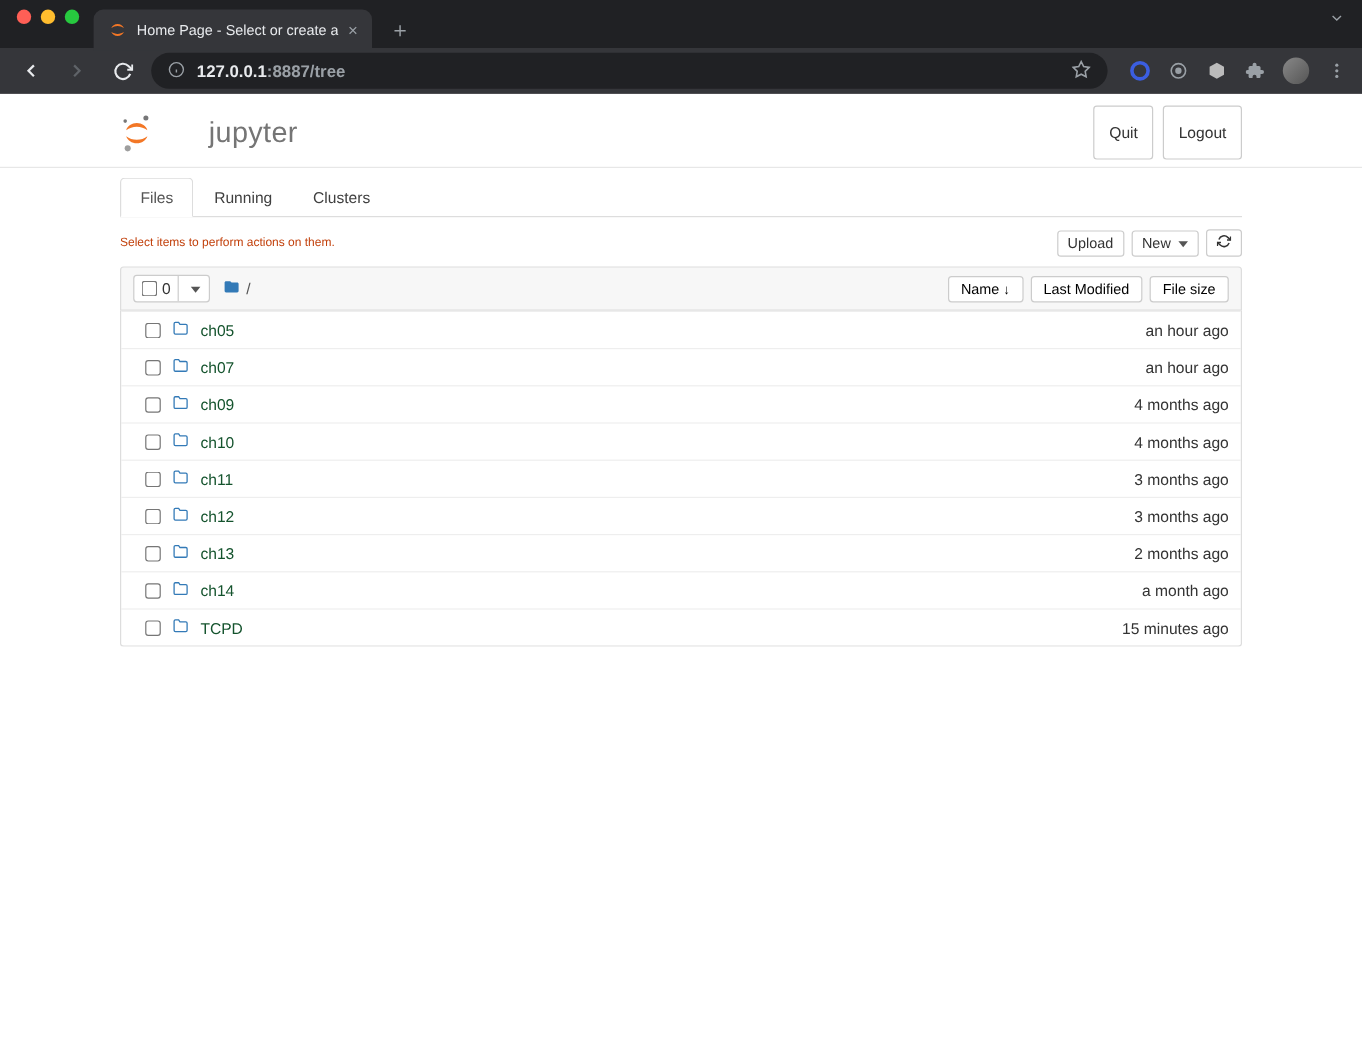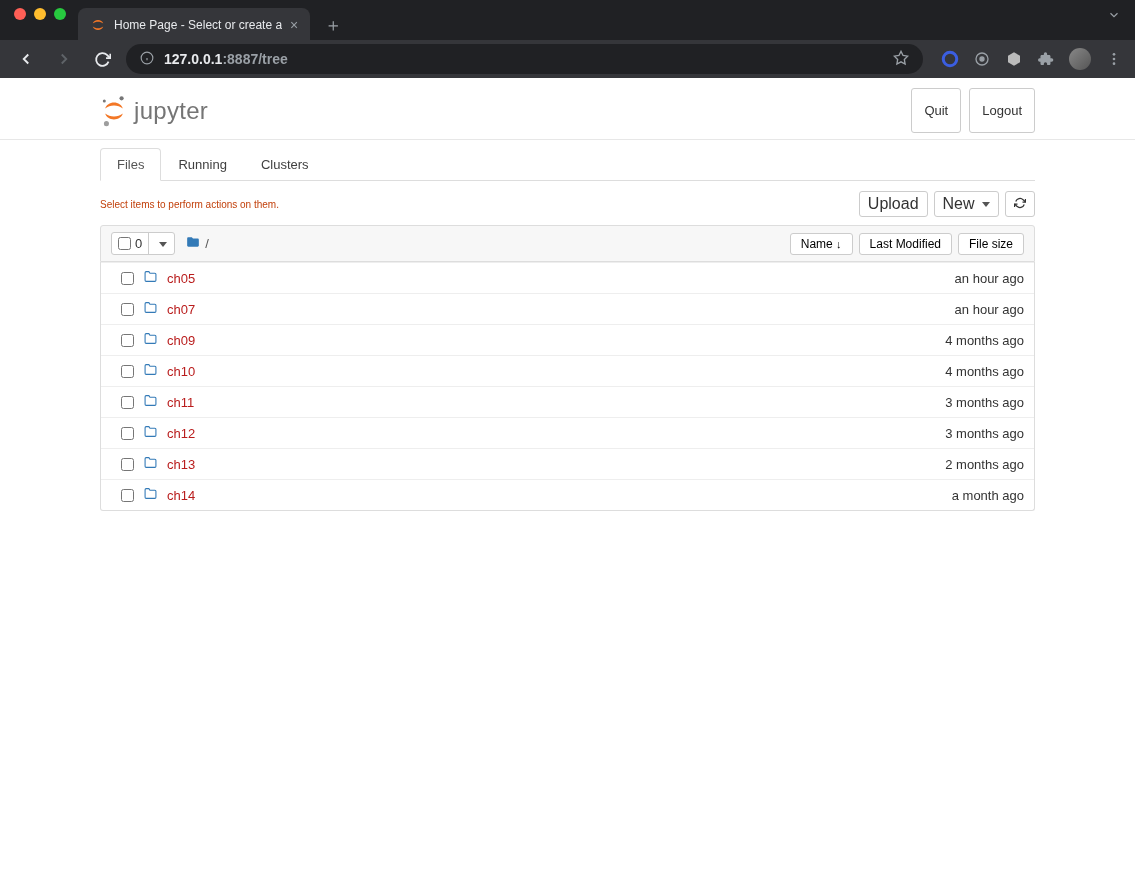--- a/index.html
+++ b/index.html
@@ -29,25 +29,25 @@
     .address-bar .host { color: #e8eaed; }
     .addr-icon { margin-right: 10px; color: #9aa0a6; }
     .star-icon { margin-left: auto; color: #9aa0a6; }
     .ext-icons { display: flex; align-items: center; gap: 14px; color: #9aa0a6; margin-left: 8px; }
     .ext-icon { width: 18px; height: 18px; display: flex; align-items: center; justify-content: center; }
     .avatar { width: 22px; height: 22px; border-radius: 50%; background: linear-gradient(135deg,#888,#555); }
     
     
     .jupyter-page { max-width: 1135px; margin: 0 auto; }
     .jupyter-header { display: flex; align-items: center; padding: 10px 20px 6px 100px; border-bottom: 1px solid #e7e7e7; }
-    .jupyter-logo { display: flex; align-items: center; }
+    .jupyter-logo { display: flex; align-items: center; gap: 40px; }
     .jupyter-logo-text { font-size: 24px; color: #757575; margin-left: 6px; letter-spacing: 0.3px; }
     .header-buttons { margin-left: auto; display: flex; gap: 8px; padding-right: 80px; }
     .btn { background: #fff; border: 1px solid #ccc; padding: 14px 12px; font-size: 13px; border-radius: 3px; cursor: pointer; color: #333; }
-    .btn-sm { padding: 3px 8px; font-size: 16px; }
+    .btn-sm { padding: 3px 8px; font-size: 12px; }
     
     
     .tab-container { padding: 0 100px; }
     .nav-tabs { display: flex; border-bottom: 1px solid #ddd; margin-top: 8px; }
     .nav-tab { padding: 8px 16px; color: #404040; cursor: pointer; border: 1px solid transparent; border-radius: 4px 4px 0 0; margin-bottom: -1px; }
     .nav-tab.active { color: #555; background: #fff; border-color: #ddd #ddd #fff; }
     
     
     .file-toolbar { display: flex; align-items: center; padding: 10px 0 8px 0; }
     .help-text { color: #c2410c; font-size: 10px; }
@@ -65,21 +65,21 @@
     .col-btns { margin-left: auto; display: flex; gap: 6px; }
     .col-btn { background: #fff; border: 1px solid #ccc; padding: 3px 10px; font-size: 12px; border-radius: 3px; }
     .arrow-down { font-size: 11px; }
     
     
     .file-list { border-left: 1px solid #ddd; border-right: 1px solid #ddd; border-bottom: 1px solid #ddd; border-radius: 0 0 3px 3px; }
     .file-row { display: flex; align-items: center; padding: 7px 10px; border-top: 1px solid #eee; }
     .row-checkbox { width: 32px; display: flex; justify-content: center; }
     .row-checkbox input { width: 13px; height: 13px; }
     .row-icon { width: 20px; color: #337ab7; margin-right: 4px; }
-    .row-name { color: #b91c1c; cursor: pointer; }
+    .row-name { color: #14532d; cursor: pointer; }
     .row-modified { margin-left: auto; color: #333; font-size: 13px; text-align: right; width: 200px; }
     
     input[type="checkbox"] { accent-color: #555; cursor: pointer; }
   </style>
 </head>
 <body>
 
 <div class="browser-chrome">
   <div class="window-controls">
     <div class="traffic-lights">
@@ -309,15 +309,25 @@
         <div class="file-row">
           <span class="row-checkbox">
             <input type="checkbox" style="">
           </span>
           <span class="row-icon"><svg width="15" height="13" viewBox="0 0 24 24" fill="none" stroke="currentColor" stroke-width="2">
               <path d="M22 19a2 2 0 0 1-2 2H4a2 2 0 0 1-2-2V5a2 2 0 0 1 2-2h5l2 3h9a2 2 0 0 1 2 2z"></path>
             </svg></span>
           <a class="row-name">ch14</a>
           <span class="row-modified">a month ago</span>
         </div>
+        <div class="file-row">
+          <span class="row-checkbox">
+            <input type="checkbox" style="">
+          </span>
+          <span class="row-icon"><svg width="15" height="13" viewBox="0 0 24 24" fill="none" stroke="currentColor" stroke-width="2">
+              <path d="M22 19a2 2 0 0 1-2 2H4a2 2 0 0 1-2-2V5a2 2 0 0 1 2-2h5l2 3h9a2 2 0 0 1 2 2z"></path>
+            </svg></span>
+          <a class="row-name">TCPD</a>
+          <span class="row-modified">15 minutes ago</span>
+        </div>
       </div>
   </div>
 </div>
 
 </body></html>

